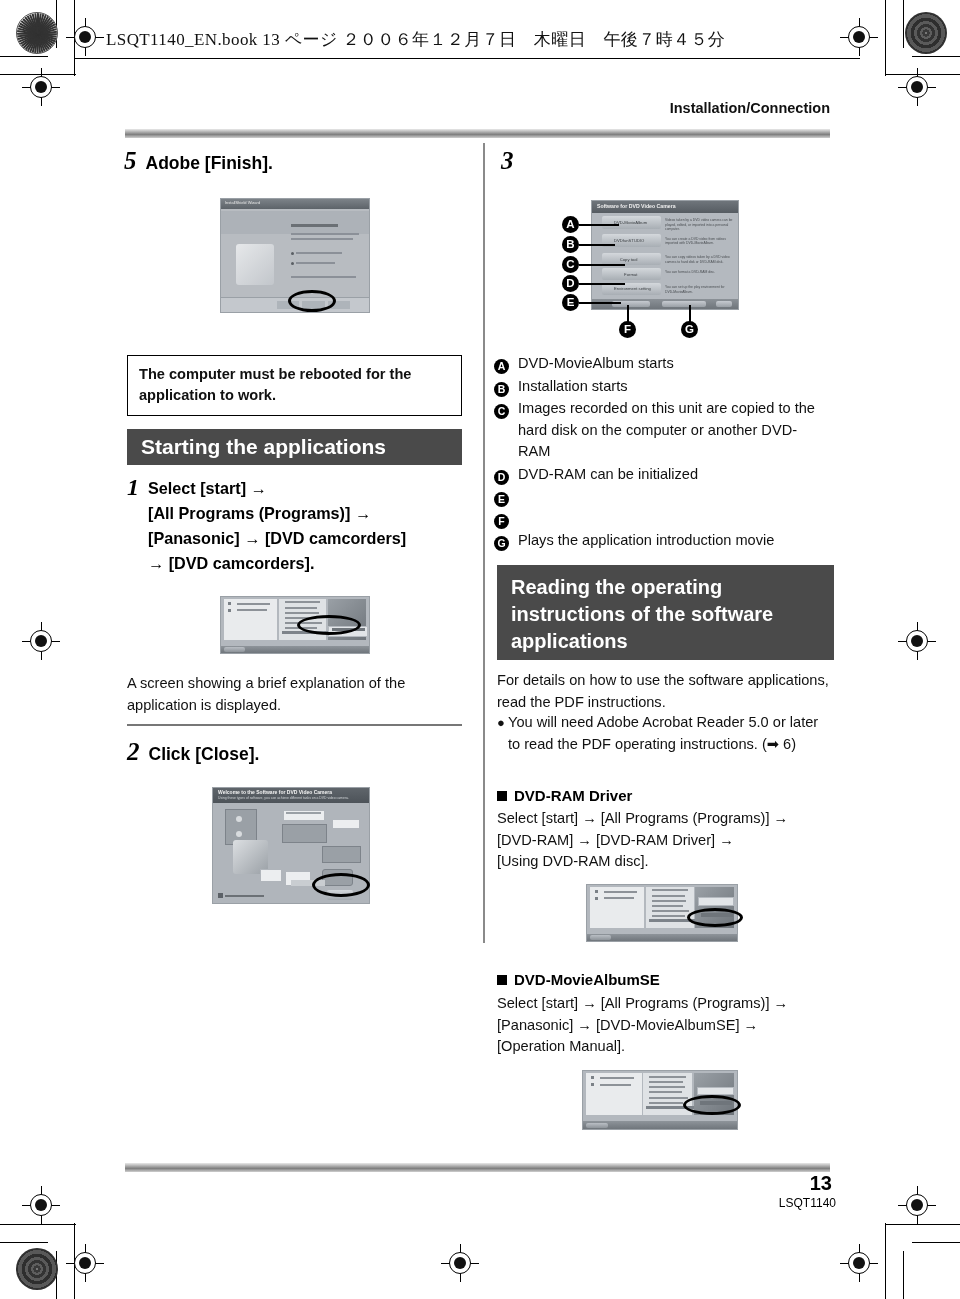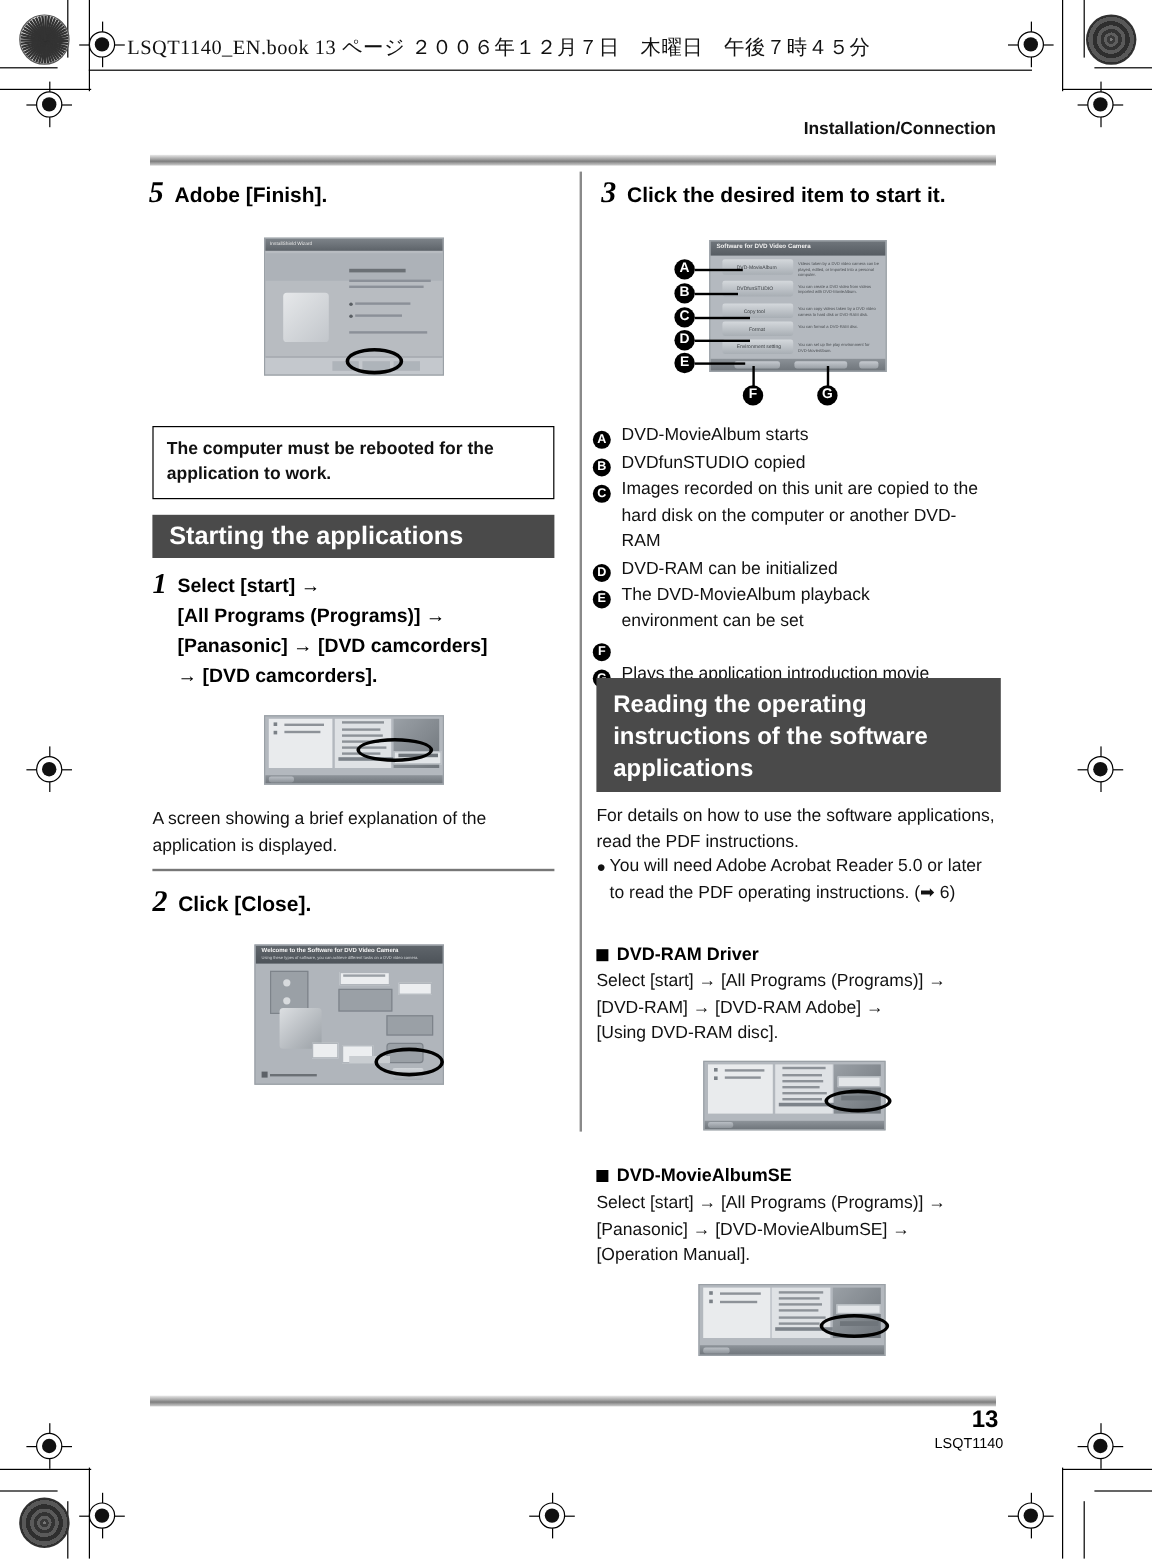--- a/index.html
+++ b/index.html
@@ -402,21 +402,20 @@
     <div class="white" style="left:46%;top:72%;width:17%;height:13%;"></div>
     <div class="arrow" style="left:50%;top:80%;width:22%;height:5%;"></div>
     <div class="sh-blk" style="left:3%;bottom:4%;width:5px;height:5px;background:#5c6167;"></div>
     <div class="sh-line" style="left:8%;bottom:5%;width:25%;height:2px;background:#6b7075;"></div>
     <div class="sh-blk" style="left:73%;bottom:3%;width:17%;height:8%;background:linear-gradient(to bottom,#d2d6da,#a3a9af);border-radius:2px;"></div>
   </div>
   <div class="oval" style="left:312px;top:873px;width:58px;height:24px;"></div>
 
   <div class="step" style="left:501px;top:147px;">
     <span class="num">3</span>
-    <span class="txt">Click the desired item to start it.</span>
   </div>
 
   <div class="shot lnch" style="left:591px;top:200px;width:148px;height:110px;">
     <div class="title"></div>
     <div class="titletxt">Software for DVD Video Camera</div>
 
     <div class="item" style="top:14%;width:40%;"></div>
     <div class="itemtxt" style="left:15%;top:17.5%;">DVD-MovieAlbum</div>
     <div class="desc" style="left:50%;top:16%;width:47%;">Videos taken by a DVD video camera can be played, edited, or imported into a personal computer.</div>
 
@@ -462,39 +461,38 @@
     <div class="row">
       <div class="cl">
         <span class="circled">A</span>
       </div>
       <div class="lt">DVD-MovieAlbum starts</div>
     </div>
     <div class="row">
       <div class="cl">
         <span class="circled">B</span>
       </div>
-      <div class="lt">DVDfunSTUDIO copied</div>
+      <div class="lt">Installation starts</div>
     </div>
     <div class="row">
       <div class="cl">
         <span class="circled">C</span>
       </div>
       <div class="lt" style="width:300px;">Images recorded on this unit are copied to the hard disk on the computer or another DVD-RAM</div>
     </div>
     <div class="row">
       <div class="cl">
         <span class="circled">D</span>
       </div>
       <div class="lt">DVD-RAM can be initialized</div>
     </div>
     <div class="row">
       <div class="cl">
         <span class="circled">E</span>
       </div>
-      <div class="lt" style="width:250px;">The DVD-MovieAlbum playback environment can be set</div>
     </div>
     <div class="row">
       <div class="cl">
         <span class="circled">F</span>
       </div>
     </div>
     <div class="row">
       <div class="cl">
         <span class="circled">G</span>
       </div>
@@ -516,21 +514,21 @@
       <div style="width:320px;">You will need Adobe Acrobat Reader 5.0 or later to read the PDF operating instructions. (➡ 6)</div>
     </div>
   </div>
 
   <div class="subhead" style="position:absolute;left:497px;top:787px;">
     <span class="sq"></span>
     <span>DVD-RAM Driver</span>
   </div>
   <div class="para" style="left:497px;top:808px;width:340px;">
     <div>Select [start] → [All Programs (Programs)] →</div>
-    <div>[DVD-RAM] → [DVD-RAM Adobe] →</div>
+    <div>[DVD-RAM] → [DVD-RAM Driver] →</div>
     <div>[Using DVD-RAM disc].</div>
   </div>
 
   <div class="shot smenu" style="left:586px;top:884px;width:152px;height:58px;">
     <div class="left"></div>
     <div class="right"></div>
     <div class="prev"></div>
     <div class="micon" style="left:5%;top:9%;"></div>
     <div class="mrow" style="left:11%;top:10%;width:22%;"></div>
     <div class="micon" style="left:5%;top:21%;"></div>

